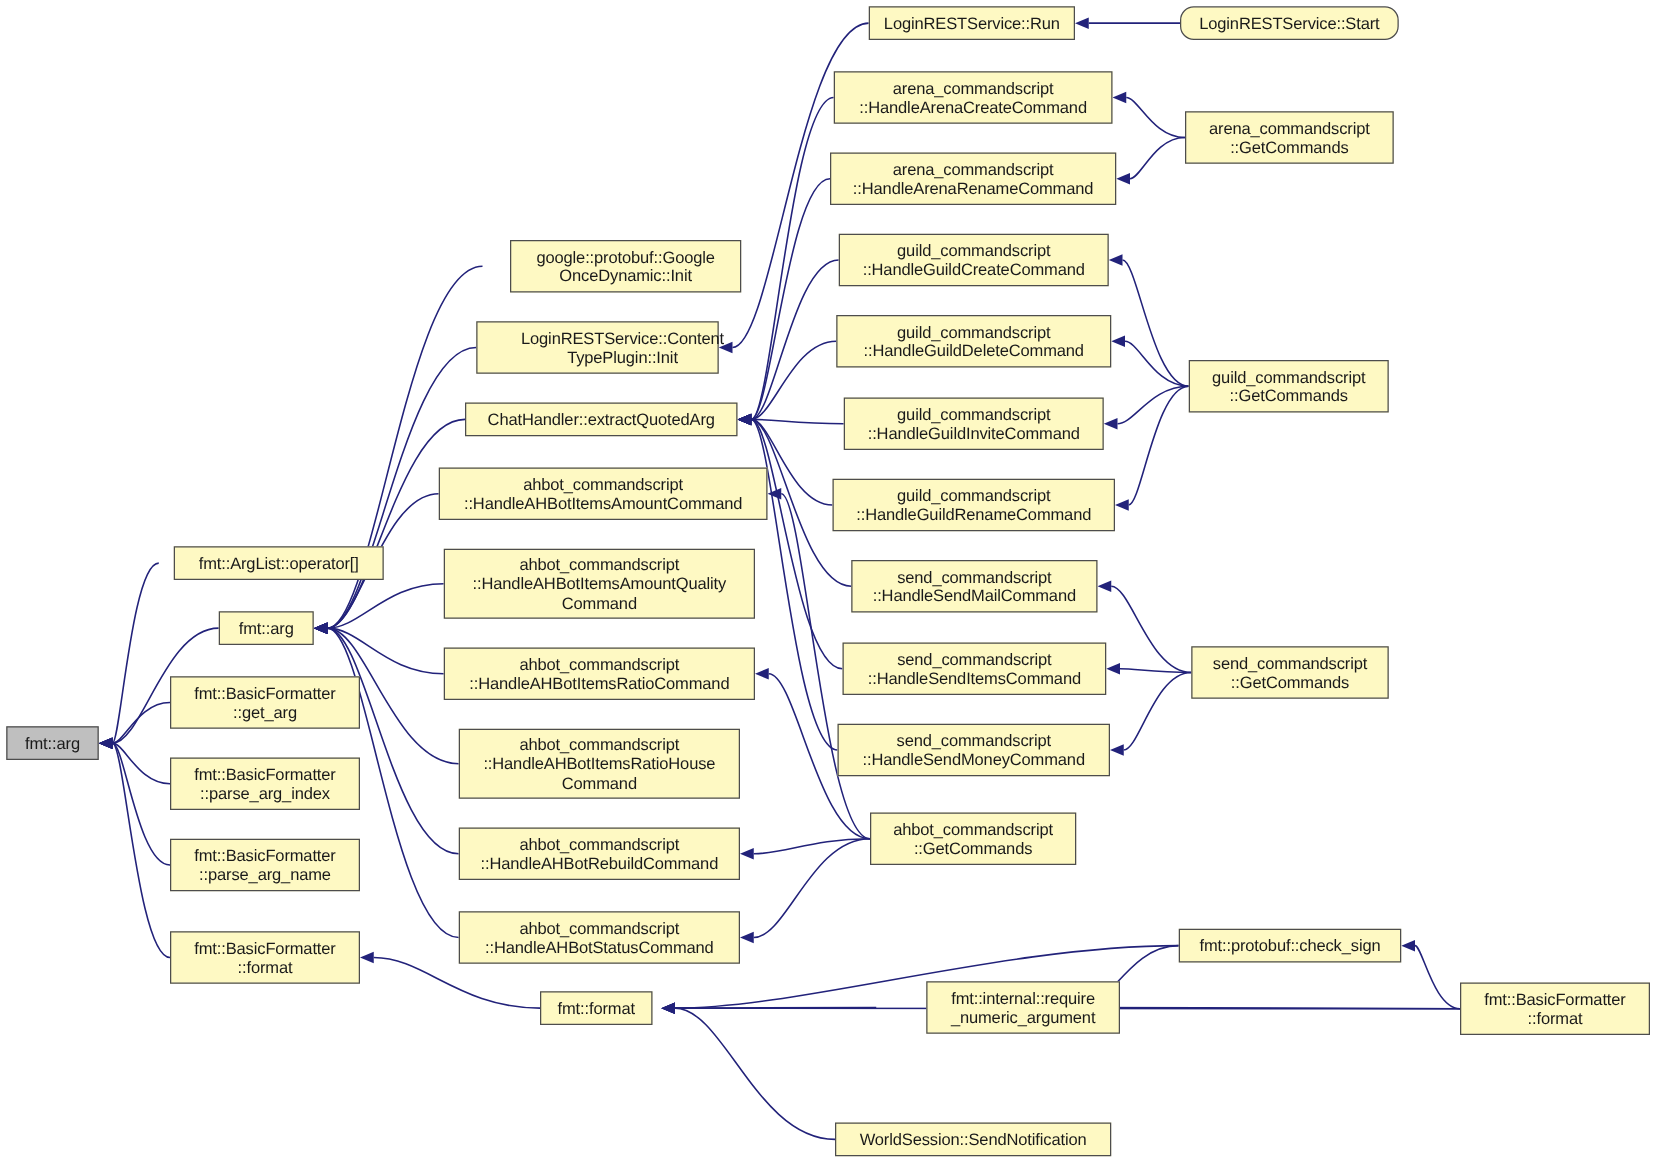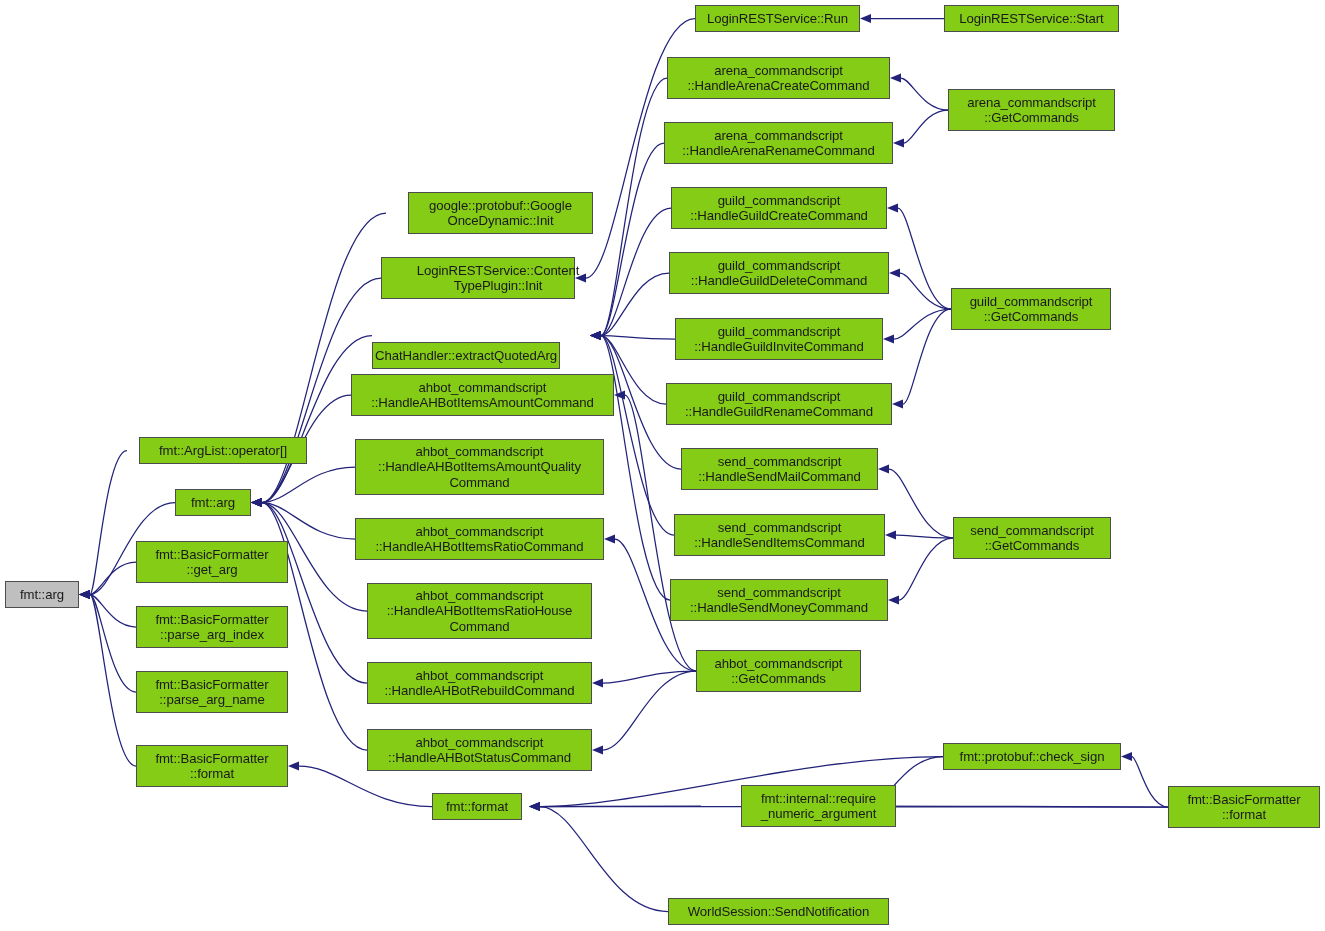--- a/index.html
+++ b/index.html
@@ -1,19 +1,19 @@
 <!DOCTYPE html>
 <html><head>
 <meta charset="utf-8">
 <style>
   html,body{margin:0;padding:0;background:#ffffff;}
   body{font-family:"Liberation Sans","DejaVu Sans",sans-serif;}
   #canvas{position:relative;width:1325px;height:931px;background:#ffffff;overflow:hidden;}
   svg#edges{position:absolute;left:0;top:0;width:1325px;height:931px;}
-  .node{position:absolute;box-sizing:border-box;background:#84cc16;border:1px solid #404040;
+  .node{position:absolute;box-sizing:border-box;background:#fef9c3;border:1px solid #404040;
         display:flex;align-items:center;justify-content:center;text-align:center;
         font-size:13.2px;color:#1a1a1a;line-height:15.5px;letter-spacing:-0.1px;
         white-space:pre-line;padding:0 4px;}
   .node.hl{background:#bfbfbf;border:1px solid #404040;}
   .node.thick{border-width:1.4px;border-color:#4d4d4d;}
 </style>
 </head>
 <body>
 
 <div id="canvas">
@@ -122,21 +122,21 @@
       <div class="node thick" style="left: 136px; top: 606px; width: 152px; height: 42px;">fmt::BasicFormatter
 ::parse_arg_index</div>
       <div class="node thick" style="left: 136px; top: 671px; width: 152px; height: 42px;">fmt::BasicFormatter
 ::parse_arg_name</div>
       <div class="node thick" style="left: 136px; top: 745px; width: 152px; height: 42px;">fmt::BasicFormatter
 ::format</div>
       <div class="node thick" style="left: 408px; top: 192px; width: 185px; height: 42px;">google::protobuf::Google
 OnceDynamic::Init</div>
       <div class="node thick" style="left: 381px; top: 257px; width: 194px; height: 42px; padding-left: 44px;">LoginRESTService::Content
 TypePlugin::Init</div>
-      <div class="node thick" style="left: 372px; top: 322px; width: 188px; height: 27px; margin-top: 20px;">ChatHandler::extractQuotedArg</div>
+      <div class="node thick" style="left: 372px; top: 322px; width: 218px; height: 27px;">ChatHandler::extractQuotedArg</div>
       <div class="node thick" style="left: 351px; top: 374px; width: 263px; height: 42px;">ahbot_commandscript
 ::HandleAHBotItemsAmountCommand</div>
       <div class="node thick" style="left: 355px; top: 439px; width: 249px; height: 56px;">ahbot_commandscript
 ::HandleAHBotItemsAmountQuality
 Command</div>
       <div class="node thick" style="left: 355px; top: 518px; width: 249px; height: 42px;">ahbot_commandscript
 ::HandleAHBotItemsRatioCommand</div>
       <div class="node thick" style="left: 367px; top: 583px; width: 225px; height: 56px;">ahbot_commandscript
 ::HandleAHBotItemsRatioHouse
 Command</div>
@@ -162,21 +162,21 @@
 ::HandleSendMailCommand</div>
       <div class="node thick" style="left: 674px; top: 514px; width: 211px; height: 42px;">send_commandscript
 ::HandleSendItemsCommand</div>
       <div class="node thick" style="left: 670px; top: 579px; width: 218px; height: 42px;">send_commandscript
 ::HandleSendMoneyCommand</div>
       <div class="node thick" style="left: 696px; top: 650px; width: 165px; height: 42px;">ahbot_commandscript
 ::GetCommands</div>
       <div class="node thick" style="left: 701px; top: 785px; width: 155px; height: 42px; margin-left: 40px;">fmt::internal::require
 _numeric_argument</div>
       <div class="node thick" style="left: 668px; top: 898px; width: 221px; height: 27px;">WorldSession::SendNotification</div>
-      <div class="node thick" style="left: 944px; top: 5px; width: 175px; height: 27px;">LoginRESTService::Start</div>
+      <div class="node thick" style="left: 944px; top: 5px; width: 175px; height: 27px; border-radius: 11px;">LoginRESTService::Start</div>
       <div class="node thick" style="left: 948px; top: 89px; width: 167px; height: 42px;">arena_commandscript
 ::GetCommands</div>
       <div class="node thick" style="left: 951px; top: 288px; width: 160px; height: 42px;">guild_commandscript
 ::GetCommands</div>
       <div class="node thick" style="left: 953px; top: 517px; width: 158px; height: 42px;">send_commandscript
 ::GetCommands</div>
       <div class="node thick" style="left: 943px; top: 743px; width: 178px; height: 27px;">fmt::protobuf::check_sign</div>
       <div class="node thick" style="left: 1168px; top: 786px; width: 152px; height: 42px;">fmt::BasicFormatter
 ::format</div>
     </div>

